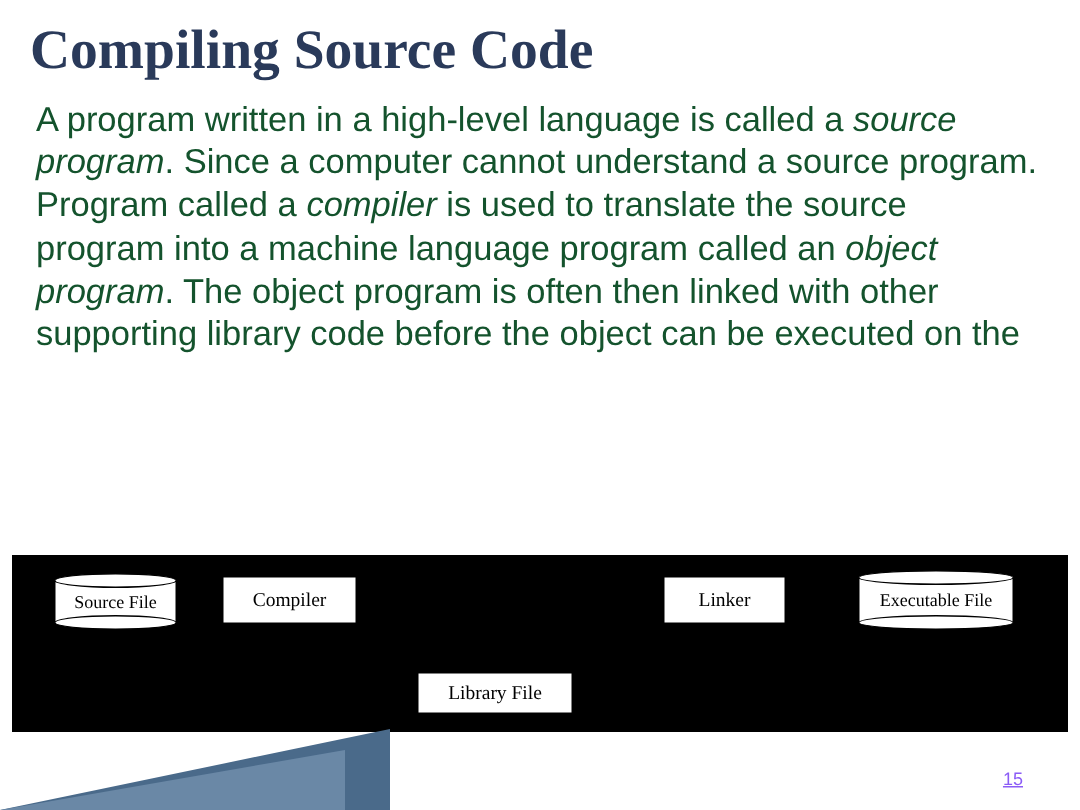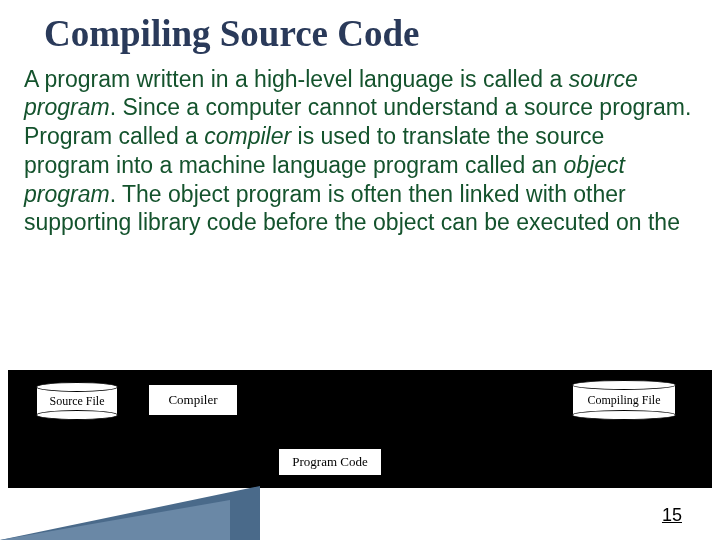--- a/index.html
+++ b/index.html
@@ -16,21 +16,20 @@
     height: 100%;
     padding: 14px 20px 20px 20px;
     position: relative;
   }
   .title {
     font-family: "Comic Sans MS", "Trebuchet MS", cursive;
     font-size: 37px;
     font-weight: bold;
     color: #2a3a5a;
     line-height: 1.1;
-    margin-left: 24px;
     margin-bottom: 10px;
   }
   .body-text {
     font-size: 23px;
     color: #14532d;
     line-height: 1.25;
     margin: 0 4px;
   }
   .body-text .italic { font-style: italic; }
   .diagram-area {
@@ -95,22 +94,22 @@
     bottom: 0;
     width: 0;
     height: 0;
     border-left: 230px solid transparent;
     border-bottom: 40px solid #6a88a6;
   }
   .pagenum {
     position: absolute;
     right: 38px;
     bottom: 14px;
-    font-size: 18px;
-    color: #000000;
+    font-size: 12px;
+    color: #8b5cf6;
     text-decoration: underline;
     margin-left: 36px;
   }
 </style>
 </head>
 <body>
 
 <div class="slide">
 
   <h1 class="title">Compiling Source Code</h1>
@@ -118,24 +117,25 @@
   <p class="body-text">
     <span>A program written in a high-level language is called a </span><span class="italic">source program</span><span>. Since a computer cannot understand a source program. Program called a </span><span class="italic">compiler</span><span> is used to translate the source program into a machine language program called an </span><span class="italic">object program</span><span>. The object program is often then linked with other supporting library code before the object can be executed on the</span>
   </p>
 
   <div class="diagram-area">
     <div class="cyl" style="left:28px; top:16px; width:82px; height:30px;">Source File</div>
 
     <div class="diag-box" style="left:140px; top:14px; width:90px; height:32px;">Compiler</div>
 
 
+    <div class="diag-box" style="left:434px; top:14px; width:82px; height:32px;">Linker</div>
 
-    <div class="cyl" style="left:564px; top:14px; width:104px; height:32px;">Compiling File</div>
+    <div class="cyl" style="left:564px; top:14px; width:104px; height:32px;">Executable File</div>
 
-    <div class="diag-box" style="left:270px; top:78px; width:104px; height:28px;">Program Code</div>
+    <div class="diag-box" style="left:270px; top:78px; width:104px; height:28px;">Library File</div>
   </div>
 
   <div class="wedge"></div>
   <div class="wedge2"></div>
 
   <div class="pagenum">15</div>
 
 </div>
 
 </body></html>

